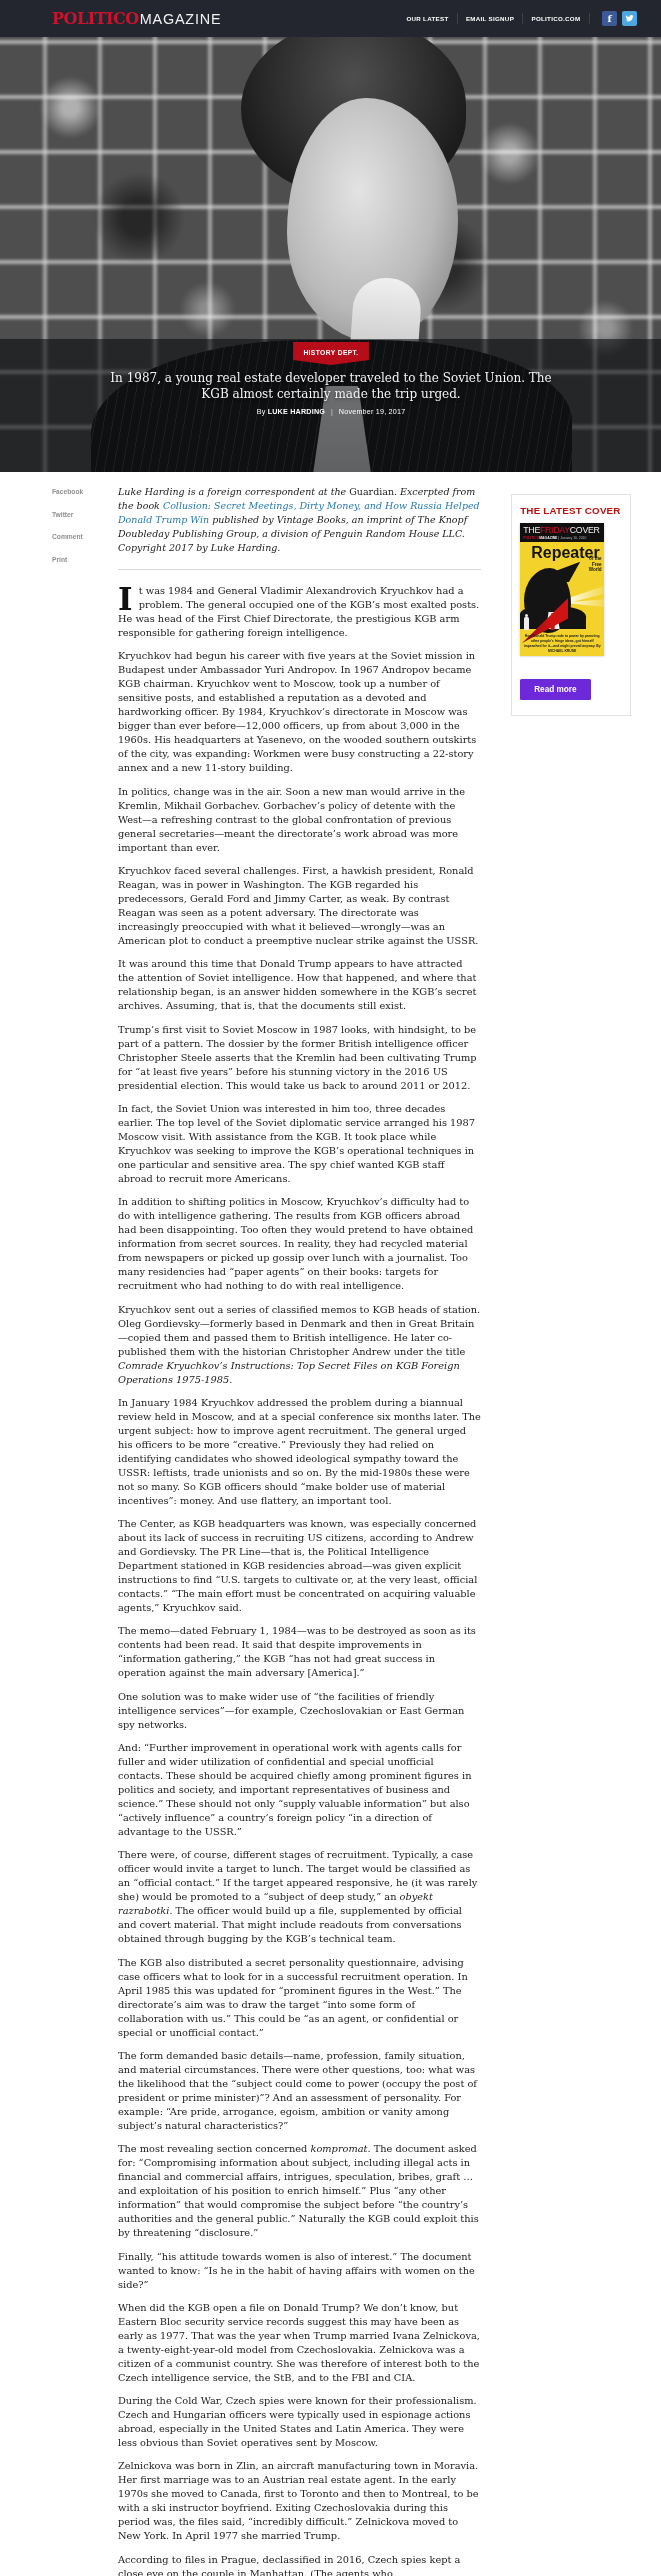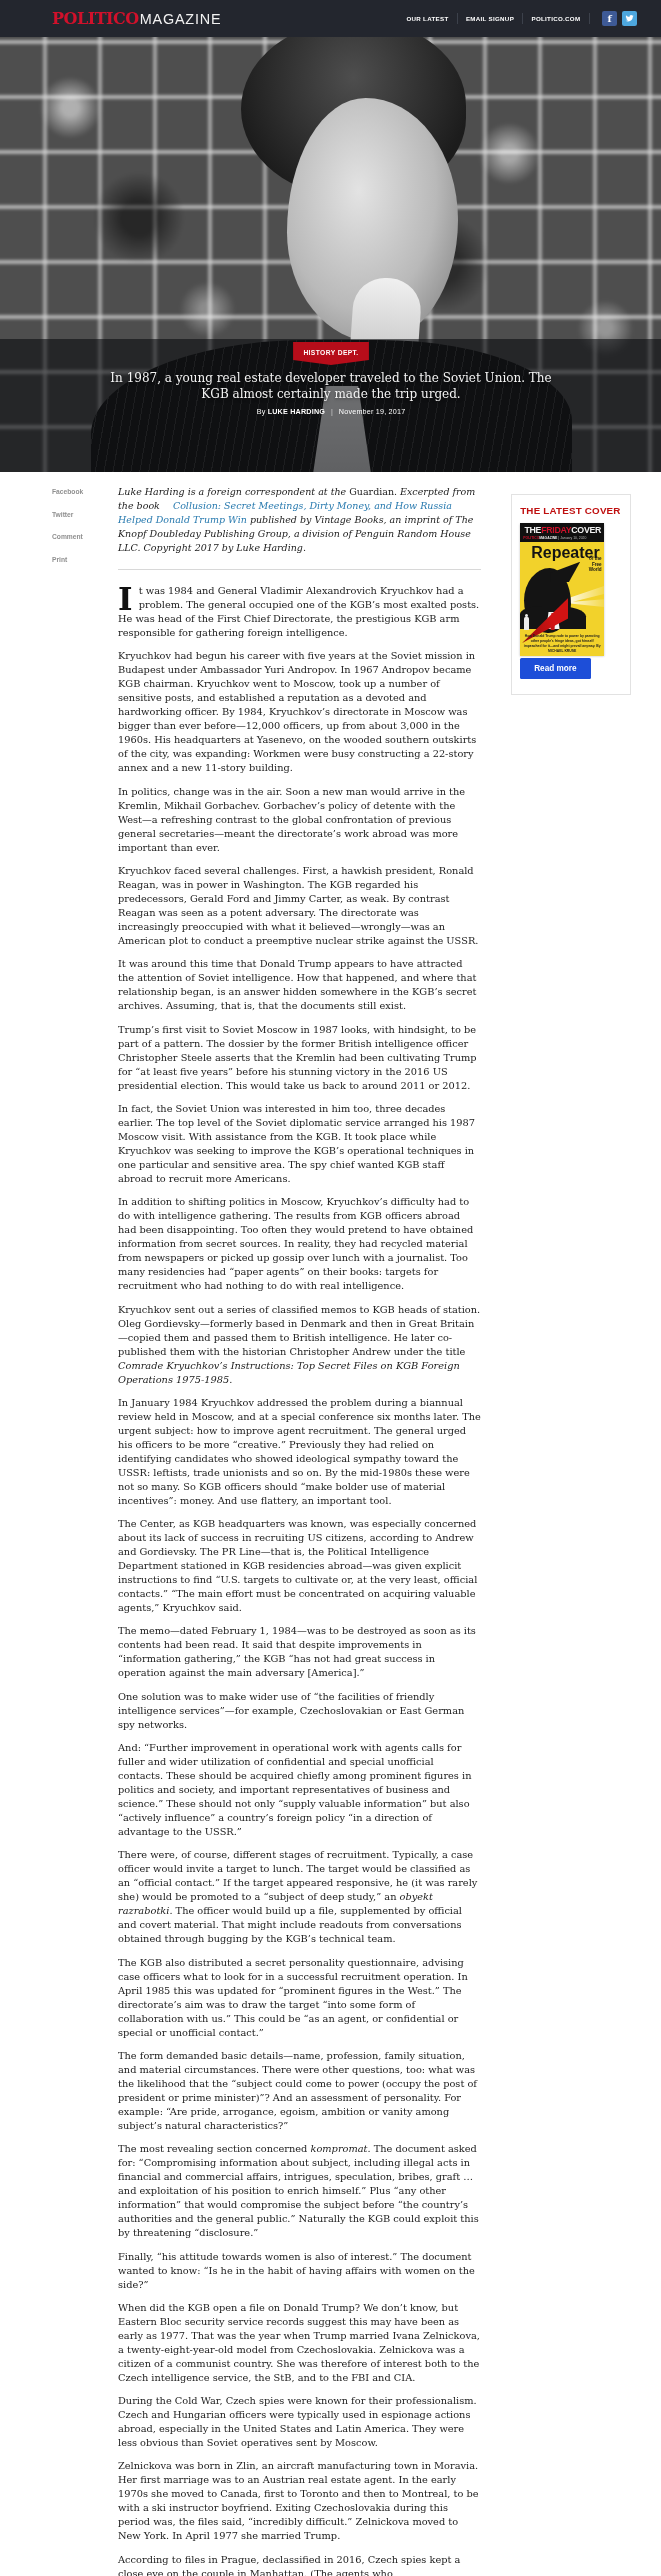--- a/index.html
+++ b/index.html
@@ -108,38 +108,38 @@
   .share-rail { position:absolute; left:52px; top:3.1px; }
   .share-item { display:block; font-size:6.7px; font-weight:bold; color:#8f8f8f;
     margin-bottom:15.5px; cursor:pointer; }
 
   .article-col {
     width:363px;
     font-family:"DejaVu Serif", serif; font-size:9.8px; line-height:14px; color:#1b1b1b;
   }
   .article-intro { font-style:italic; font-size:9.5px; line-height:14px; margin:0 0 13.4px; }
   .article-intro .roman { font-style:normal; }
-  .text-link { color:#2779ae; text-decoration:none; cursor:pointer;margin-left:10px; }
+  .text-link { color:#2779ae; text-decoration:none; cursor:pointer; }
   .intro-rule { border:0; border-top:0.5px solid #d8d8d8; margin:0 0 14.4px; width:363px; }
 
   .para { margin:0 0 9.3px; }
   .para.dropcap::first-letter {
     float:left; font-size:31px; line-height:24px;
     padding:2.6px 6.2px 0 0; font-weight:bold; color:#111;
   }
 
   
   .sidebar { position:absolute; left:511px; top:8.2px; width:120px; }
   .promo-card { background:#ffffff; border:0.5px solid #e2e2e2; padding:8.2px 8.2px 14.4px; box-sizing:border-box; }
   .promo-heading { color:#bf0f0f; font-size:9.8px; font-weight:bold; letter-spacing:0.2px; margin:2.1px 0 7.2px; }
 
   .cover { width:84px; height:133px; display:flex; flex-direction:column;
     box-shadow:0 0.5px 2.1px rgba(0,0,0,.25); cursor:pointer; }
   .cover-top { background:#101010; padding:2.6px 3.1px 2.1px; }
-  .cover-banner { font-size:8.8px; font-weight:bold; letter-spacing:-0.3px; line-height:1; white-space:nowrap;text-align:right; }
+  .cover-banner { font-size:8.8px; font-weight:normal; letter-spacing:-0.3px; line-height:1; white-space:nowrap; }
   .cover-banner .w { color:#f2f2f2; } .cover-banner .r { color:#d0112b; }
   .cover-masthead { font-size:3.4px; margin-top:1.5px; color:#bbbbbb; white-space:nowrap; }
   .cover-masthead .p { color:#d0112b; font-weight:bold; }
   .cover-masthead .m { color:#e8e8e8; font-weight:bold; }
   .cover-body { position:relative; flex:1; background:#f2d22b; overflow:hidden; }
   .cover-title { position:absolute; left:11px; top:2.1px;
     font-family:Liberation Sans, sans-serif; font-weight:bold; font-size:16px; color:#141414; }
   .cover-title-rest { position:absolute; right:2.6px; top:14.4px; text-align:right;
     font-size:4.6px; font-weight:bold; line-height:1.15; color:#141414; white-space:pre-line; }
   .sil-head { position:absolute; left:4.1px; top:26px; width:47px; height:65px; background:#141414;
@@ -160,21 +160,21 @@
     clip-path:polygon(2% 96%,100% 4%,100% 46%); }
   .tiny-man-head { position:absolute; left:4.6px; bottom:39px; width:3.1px; height:3.1px;
     border-radius:50%; background:#ededed; }
   .tiny-man-body { position:absolute; left:3.6px; bottom:26px; width:5.2px; height:13px;
     border-radius:1.5px 1.5px 0 0; background:#ededed; }
   .cover-caption { position:absolute; left:2.1px; right:2.1px; bottom:1.5px;
     font-size:3.4px; line-height:1.5; text-align:center; color:#1d1d1d; font-weight:600; }
   .cover-caption .byk { font-weight:bold; }
 
   .read-more {
-    display:inline-block; margin-top:2px; background:#1d4ed8; color:#ffffff;
+    display:inline-block; margin-top:23px; background:#6d28d9; color:#ffffff;
     font-size:8.2px; font-weight:bold; padding:6.2px 14px; border:0; border-radius:1.5px; cursor:pointer;
   }
 </style>
 </head>
 <body>
 
 <div class="page">
 
   <div class="topbar">
     <div class="brand">

